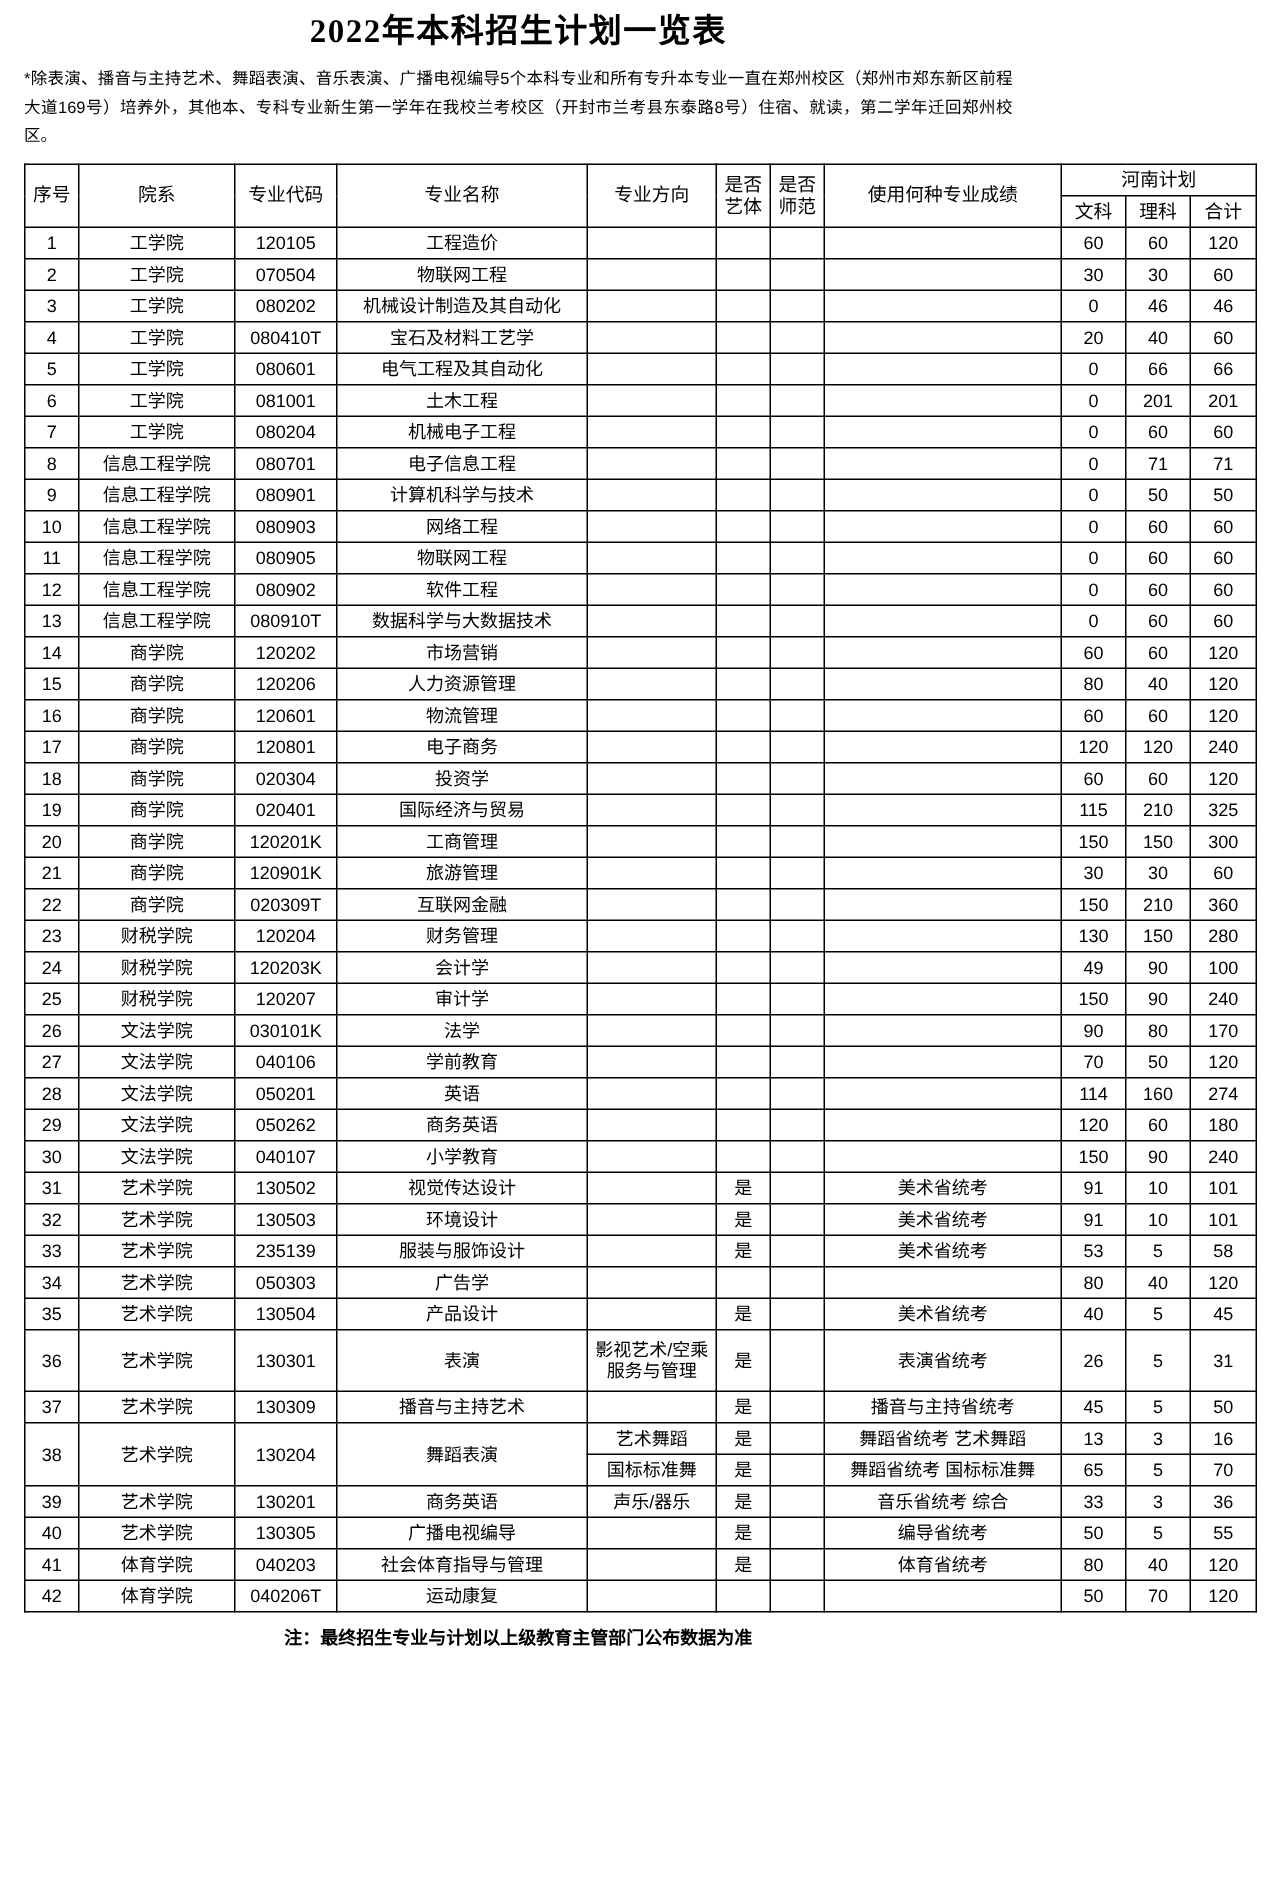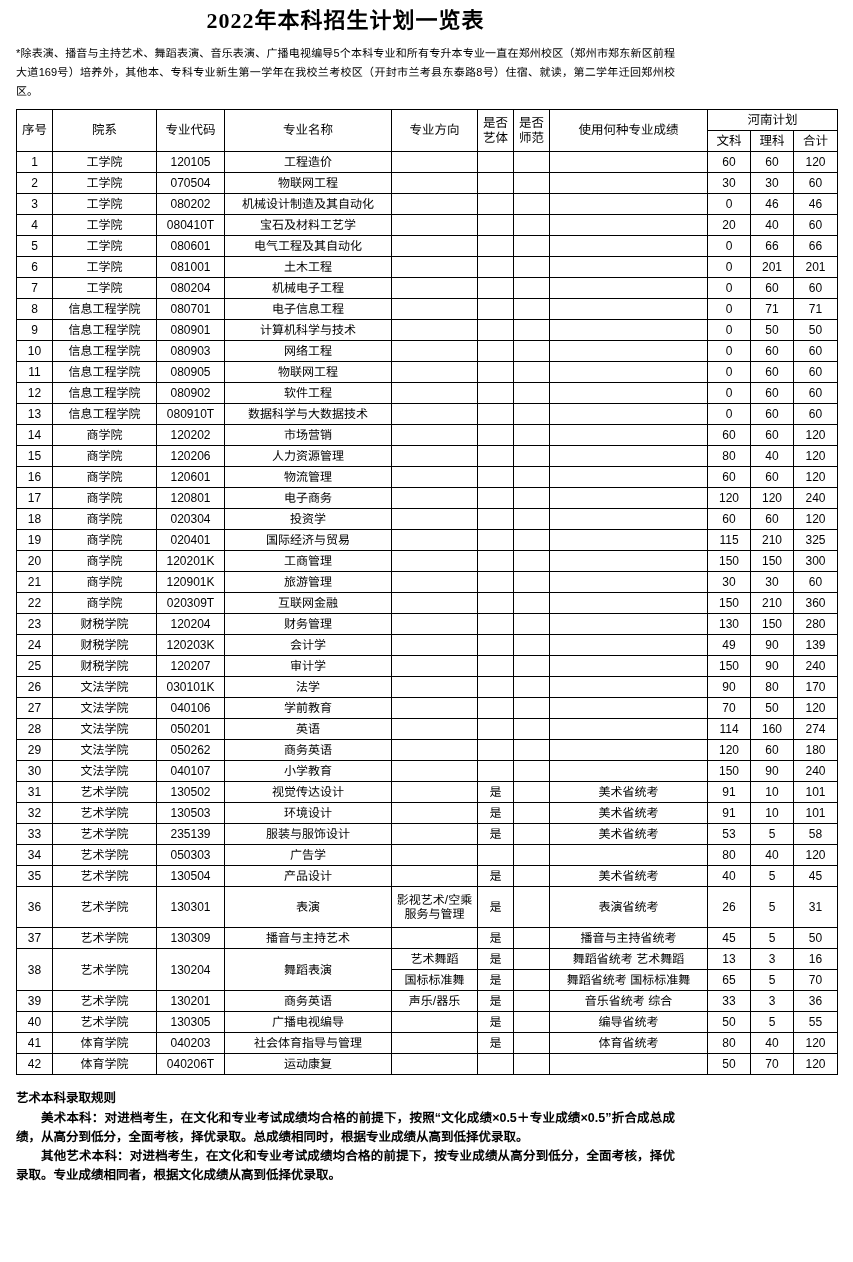--- a/index.html
+++ b/index.html
@@ -465,21 +465,21 @@
             <td class="num">24</td>
             <td>财税学院</td>
             <td class="code num">120203K</td>
             <td>会计学</td>
             <td></td>
             <td></td>
             <td></td>
             <td></td>
             <td class="num">49</td>
             <td class="num">90</td>
-            <td class="num">139</td>
+            <td class="num">100</td>
           </tr>
           <tr>
             <td class="num">25</td>
             <td>财税学院</td>
             <td class="code num">120207</td>
             <td>审计学</td>
             <td></td>
             <td></td>
             <td></td>
             <td></td>
@@ -714,27 +714,23 @@
             <td></td>
             <td></td>
             <td class="num">50</td>
             <td class="num">70</td>
             <td class="num">120</td>
           </tr>
         </tbody>
     </table>
   </div>
 
+  <div class="table-note">注：最终招生专业与计划以上级教育主管部门公布数据为准</div>
 
   <div class="rules">
 
-    <div class="rules-block">
-      <div class="rules-heading">艺术本科录取规则</div>
-      <p class="rules-para">美术本科：对进档考生，在文化和专业考试成绩均合格的前提下，按照“文化成绩×0.5＋专业成绩×0.5”折合成总成绩，从高分到低分，全面考核，择优录取。总成绩相同时，根据专业成绩从高到低择优录取。</p>
-      <p class="rules-para">其他艺术本科：对进档考生，在文化和专业考试成绩均合格的前提下，按专业成绩从高分到低分，全面考核，择优录取。专业成绩相同者，根据文化成绩从高到低择优录取。</p>
-    </div>
 
     <div class="rules-block">
     </div>
 
   </div>
 
 </div>
 
 </body></html>

